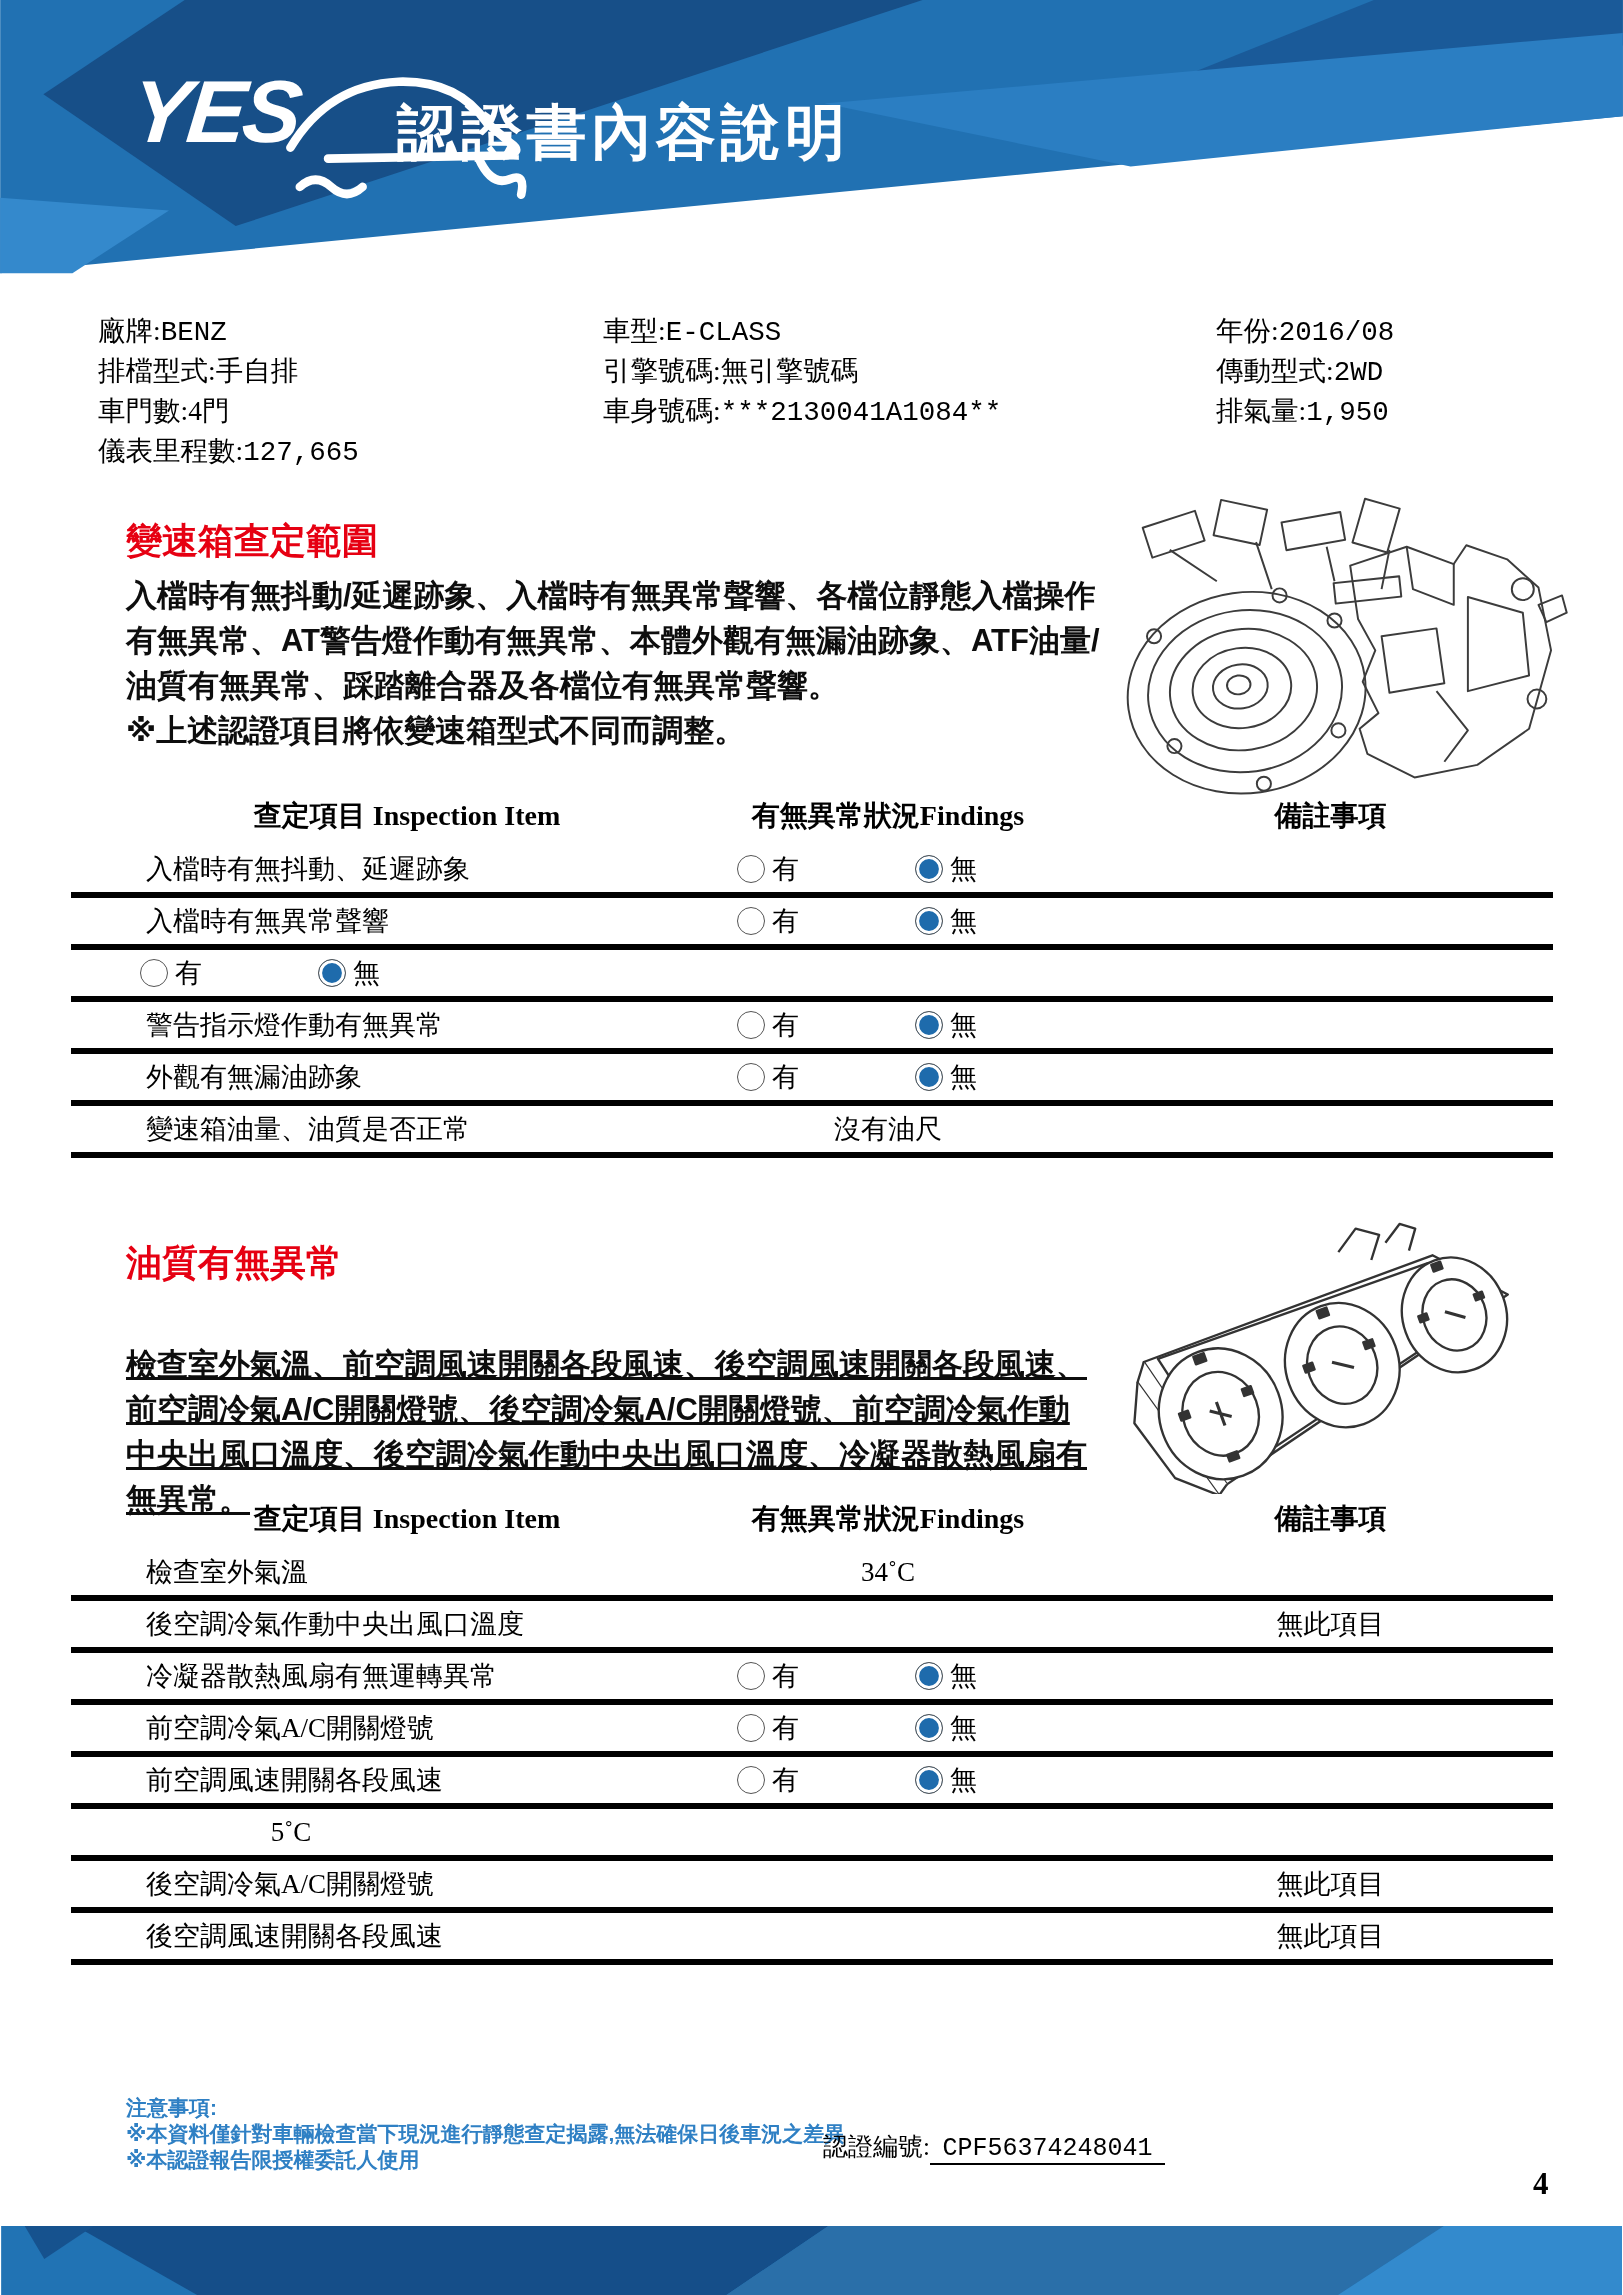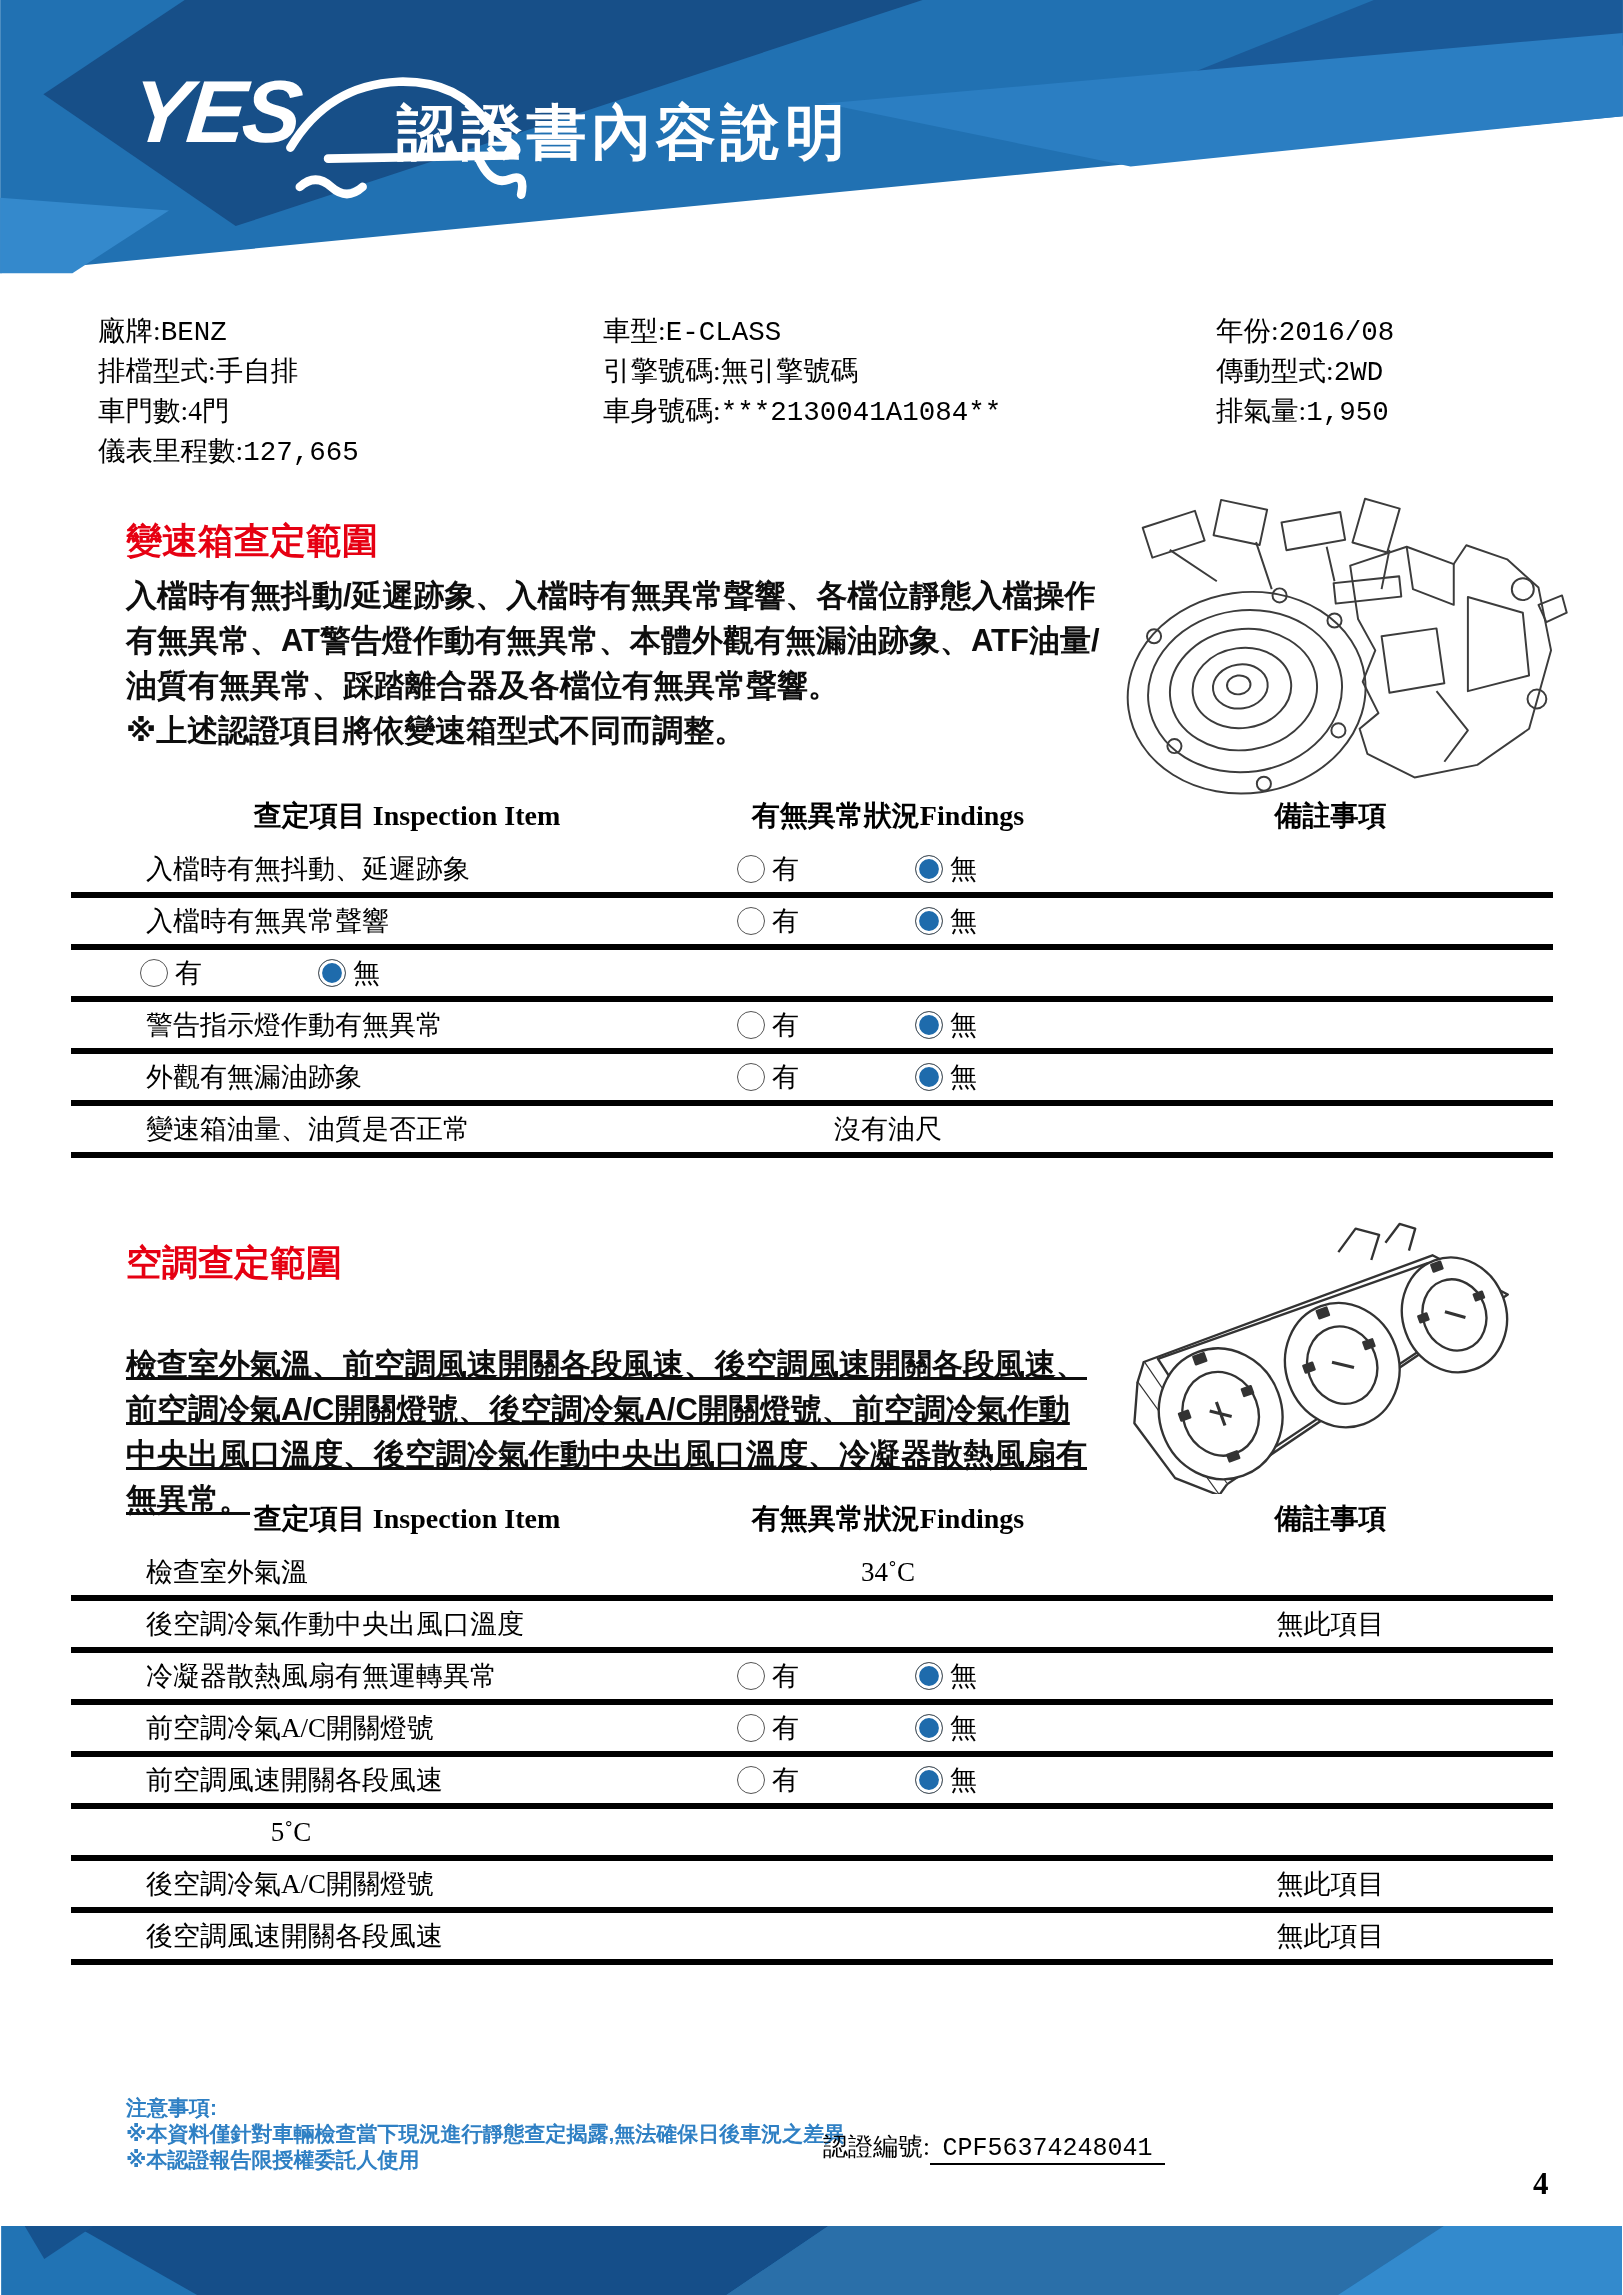--- a/index.html
+++ b/index.html
@@ -246,21 +246,21 @@
 
     <div class="t-row">
       <span class="c-item">變速箱油量、油質是否正常</span>
       <span class="c-find">
         <span class="center-val">沒有油尺</span>
       </span>
       <span class="c-remark"></span>
     </div>
   </div>
 
-  <div class="section-title" style="top:1239px;">空調查定範圍</div>
+  <div class="section-title" style="top:1239px;">油質有無異常</div>
   <div class="desc" style="top:1342px;text-decoration:underline;">
     <div>檢查室外氣溫、前空調風速開關各段風速、後空調風速開關各段風速、</div>
     <div>前空調冷氣A/C開關燈號、後空調冷氣A/C開關燈號、前空調冷氣作動</div>
     <div>中央出風口溫度、後空調冷氣作動中央出風口溫度、冷凝器散熱風扇有</div>
     <div>無異常。</div>
   </div>
 
   <div class="illus" style="top:1219px;left:1103px;">
     <svg width="455" height="275" viewBox="0 0 580 350">
       <g stroke="#333" fill="#fff" stroke-width="3" stroke-linejoin="round">

